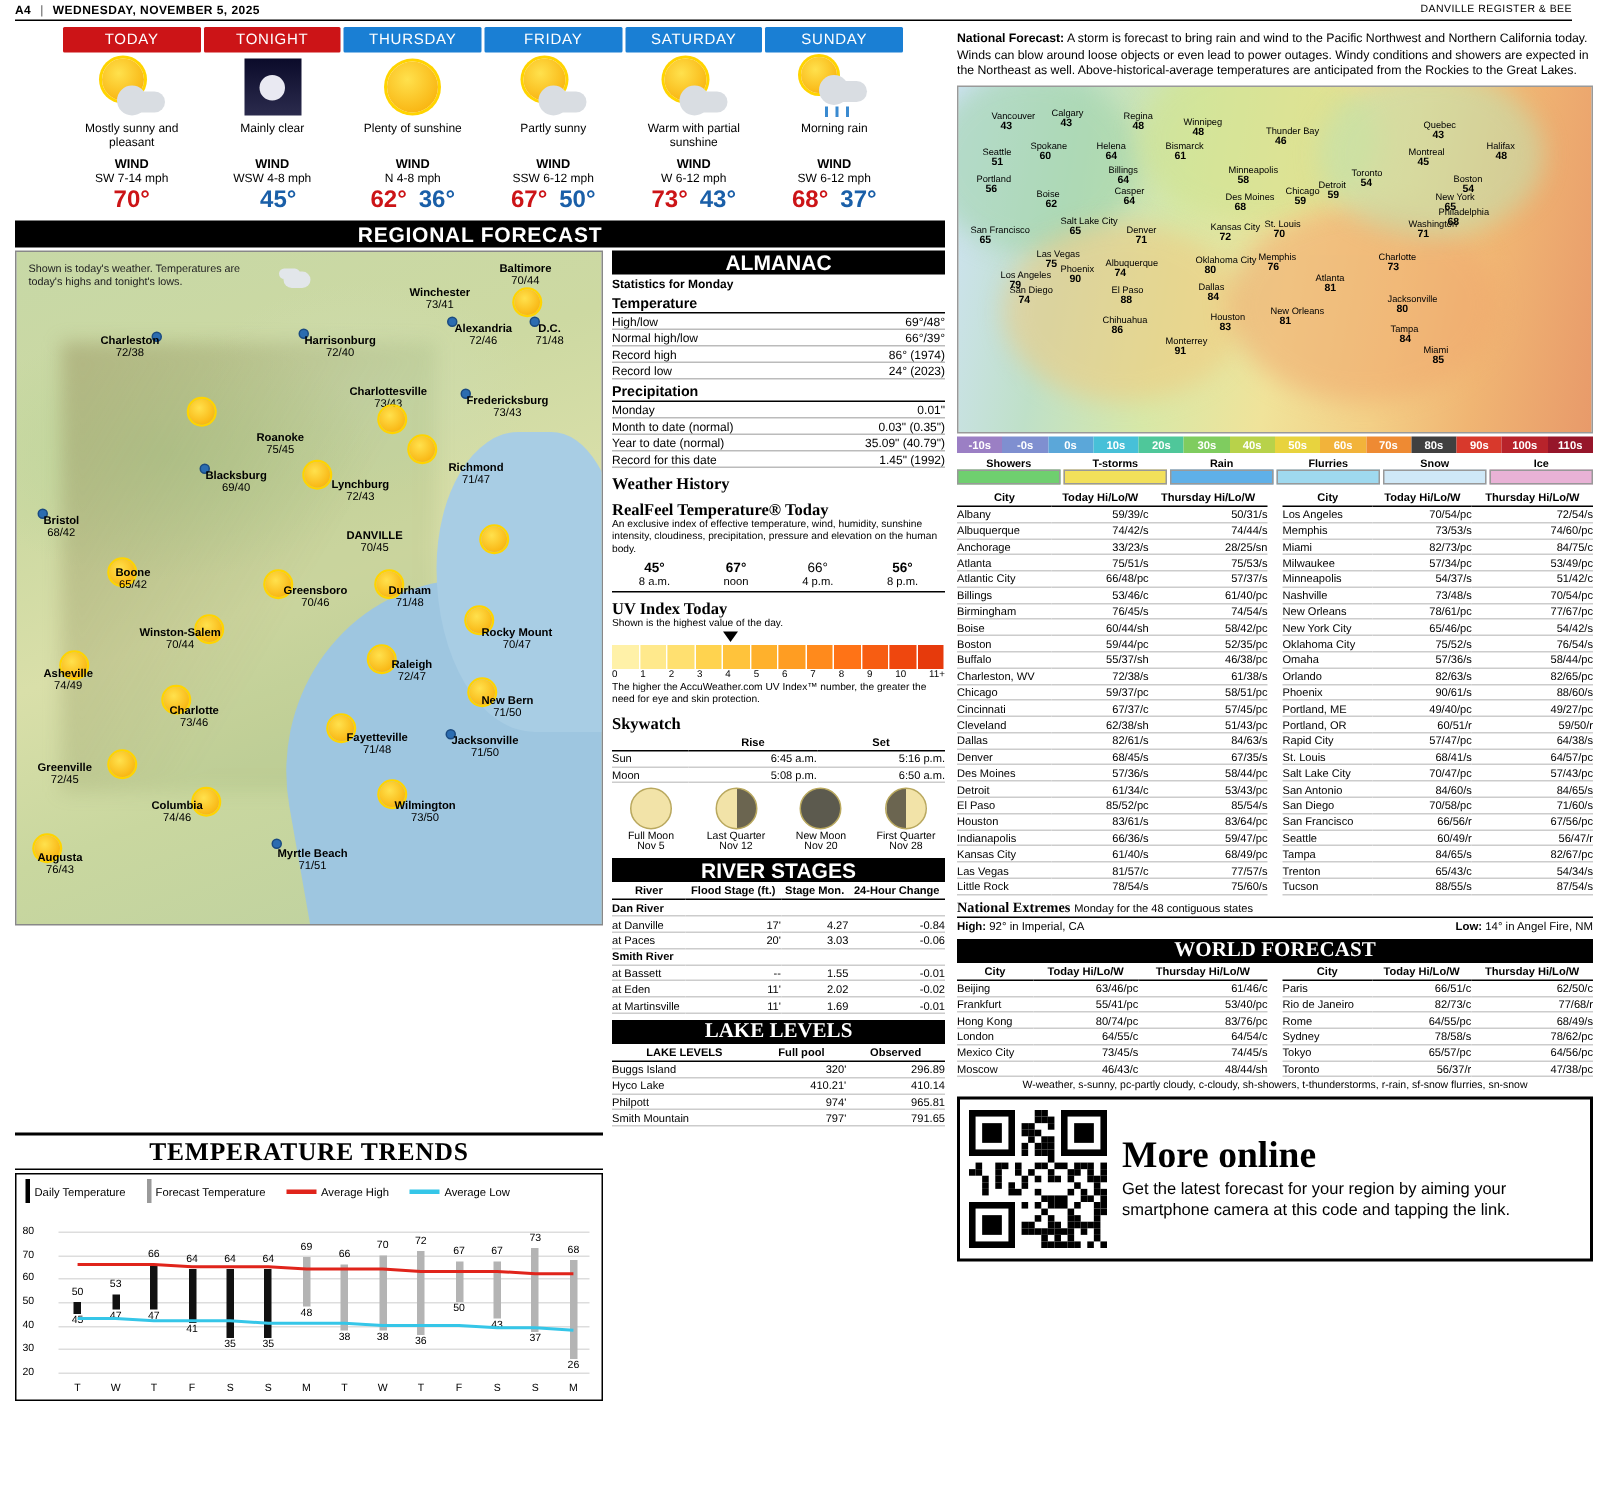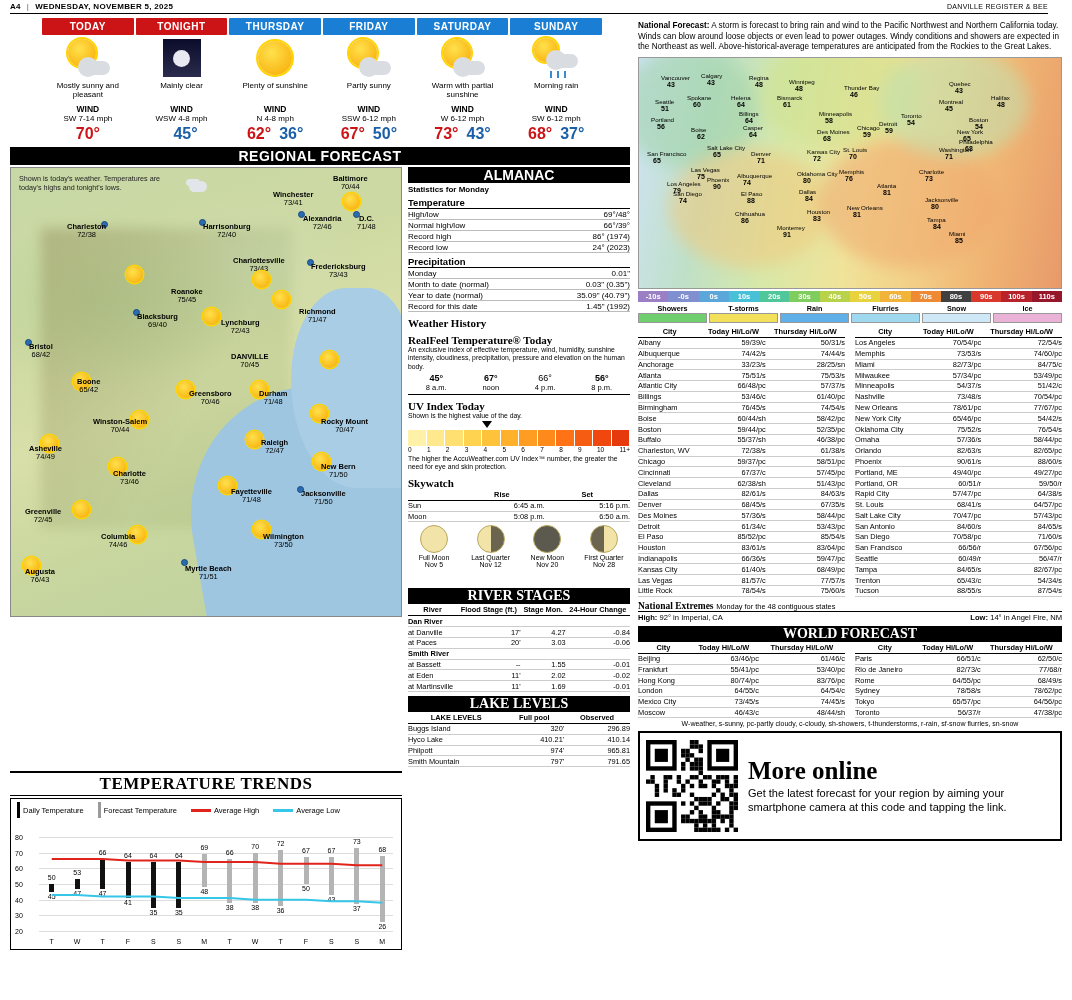--- a/index.html
+++ b/index.html
@@ -34,21 +34,21 @@
   h1.masthead {
     font-family: "Liberation Serif", serif;
     font-size: 25px; font-weight: bold; letter-spacing: -0.3px;
     margin: 4px 0 4px 30px;
   }
 
   
   .fivedaywrap { display: flex; gap: 2px; margin: 0 28px 0 32px; }
   .dayblk { width: 100px; text-align: center; }
   .daytab {
-    color: #fff; font-weight: bold; font-size: 10px; letter-spacing: .5px;
+    color: #fff; font-weight: normal; font-size: 10px; letter-spacing: .5px;
     padding: 3px 16px; border-radius: 1px;
   }
   .daytab.today { background: #cc1417; }
   .daytab.tonight { background: #cc1417; }
   .daytab.blue { background: #1a7fd4; }
   .dayicon { height: 46px; display: flex; align-items: center; justify-content: center; }
   .daydesc { font-size: 8px; line-height: 1.15; min-height: 22px; padding: 0 4px; }
   .windlbl { font-weight: bold; font-size: 8.5px; margin-top: 1px; }
   .windval { font-size: 8px; }
   .temps { margin-top: 2px; }
@@ -577,21 +577,21 @@
               <div>New Moon</div>
               <div>Nov 20</div>
             </div>
             <div class="mp">
               <div class="mphase first"></div>
               <div>First Quarter</div>
               <div>Nov 28</div>
             </div>
           </div>
 
-        <div class="bnr" style="margin-top:20px;font-family:Liberation Serif, serif;">RIVER STAGES</div>
+        <div class="bnr" style="margin-top:4px;font-family:Liberation Sans, sans-serif;">RIVER STAGES</div>
         <table class="grid">
           <thead>
               <tr>
             <th>River</th>
             <th class="num">Flood Stage (ft.)</th>
             <th class="num">Stage Mon.</th>
             <th class="num">24-Hour Change</th>
           </tr>
             </thead>
           <tbody id="riverrows">

